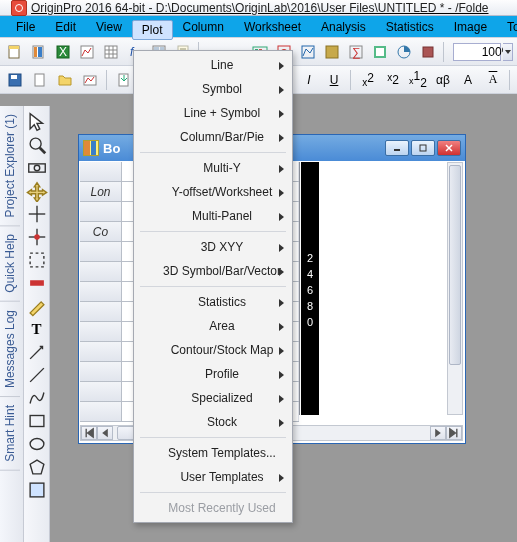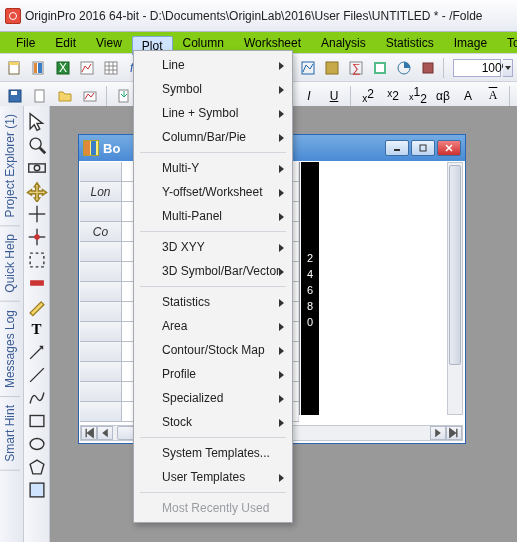--- a/index.html
+++ b/index.html
@@ -1,23 +1,23 @@
 <!DOCTYPE html>
 <html><head>
 <meta charset="utf-8">
 <style>
 * { margin: 0; padding: 0; box-sizing: border-box; font-family: "Segoe UI", Tahoma, sans-serif; font-size: 12px; }
 body { width: 517px; height: 542px; background: #999; overflow: hidden; position: relative; }
 
-.titlebar { height: 32px; background: linear-gradient(#fdfdfe,#e8ecf3); display: flex; align-items: center; padding: 0 5px; border-bottom: 1px solid #b6bccc; }
+.titlebar { height: 16px; background: linear-gradient(#fdfdfe,#e8ecf3); display: flex; align-items: center; padding: 0 11px; border-bottom: 1px solid #b6bccc; text-decoration: underline; }
 .titlebar .icon { width: 16px; height: 16px; background:#e74c3c; border:1px solid #b03020; border-radius:2px; margin-right:4px; position:relative; }
 .titlebar .icon::after{content:"";position:absolute;left:3px;top:3px;width:6px;height:6px;border:1px solid #fff;border-radius:50%;}
 .titlebar .title { white-space: nowrap; overflow: hidden; color:#222; }
 
-.menubar { height: 22px; background:#84cc16; display:flex; align-items:center; padding:0 6px; gap:0; border-bottom:1px solid #d0d4de; }
+.menubar { height: 22px; background:#0ea5e9; display:flex; align-items:center; padding:0 6px; gap:0; border-bottom:1px solid #d0d4de; }
 .menubar span { padding: 3px 10px; cursor:default; }
 .menubar span.active { background:#cfe3ff; border:1px solid #7da7d9; padding:2px 9px; border-radius:2px;margin-top:7px; }
 
 .toolbar { height: 28px; background:linear-gradient(#f9fafc,#e6e9ef); border-bottom:1px solid #cdd2dc; display:flex; align-items:center; padding:0 4px; gap:2px; }
 .toolbar2 { height: 28px; background:linear-gradient(#f9fafc,#e6e9ef); border-bottom:1px solid #cdd2dc; display:flex; align-items:center; padding:0 4px; gap:3px; }
 .tbtn { width:22px; height:22px; border:1px solid transparent; display:flex; align-items:center; justify-content:center; position:relative; }
 .tbtn svg { width:16px; height:16px; }
 .tsep { width:2px; height:20px; border-left:1px solid #bfc5cf; margin:0 2px; }
 .zoom { width:48px; height:18px; border:1px solid #a7add0; background:#fff; display:flex; align-items:center; justify-content:center; margin-left:4px;padding-left:40px; }
 .dd { width:10px; height:18px; border:1px solid #a7add0; border-left:none; background:linear-gradient(#f4f6fb,#dbe0ec); display:flex; align-items:center; justify-content:center; }
@@ -50,21 +50,21 @@
 .axis-nums span { height:16px; font-size:11px; }
 .plotright { position:absolute; left:18px; right:0; top:0; bottom:0; background:#fff; }
 .scroll-v { position:absolute; right:2px; top:27px; bottom:28px; width:16px; background:#eef0f4; border:1px solid #c3c8d1; }
 .scroll-v .thumb { position:absolute; left:1px; right:1px; top:2px; height:200px; background:linear-gradient(90deg,#e8ebf2,#cfd6e2); border:1px solid #aeb6c6; border-radius:2px; }
 .scroll-h { position:absolute; left:1px; right:2px; bottom:2px; height:16px; background:#eef0f4; border:1px solid #c3c8d1; display:flex; align-items:center; }
 .scroll-h .sbtn { width:16px; height:14px; background:linear-gradient(#f3f5fa,#dfe3ec); border:1px solid #b5bcc9; display:flex; align-items:center; justify-content:center; }
 .scroll-h .track { flex:1; position:relative; height:14px; }
 .scroll-h .thumb2 { position:absolute; left:20px; width:30px; top:0; bottom:0; background:linear-gradient(#e8ebf2,#cfd6e2); border:1px solid #aeb6c6; border-radius:2px; }
 
 .dropdown { position:absolute; left:133px; top:50px; width:160px; background:#f3f3f3; border:1px solid #a5a9b2; box-shadow:2px 3px 6px rgba(0,0,0,0.25); z-index:50; padding:2px 0; }
-.dropdown .mitem { height:24px; display:flex; align-items:center; padding:0 10px 0 28px; position:relative; color:#222; }
+.dropdown .mitem { height:24px; display:flex; align-items:center; padding:0 10px 0 28px; position:relative; color:#222;justify-content:center; }
 .dropdown .mitem.disabled { color:#9a9da3; }
 .dropdown .mitem .arrow { position:absolute; right:8px; top:9px; border-top:4px solid transparent; border-bottom:4px solid transparent; border-left:5px solid #333; }
 .dropdown .msep { height:1px; background:#d3d6dc; margin:3px 6px; }
 </style>
 </head>
 <body>
 
 <div class="titlebar">
   <span class="icon"></span>
   <span class="title">OriginPro 2016 64-bit - D:\Documents\OriginLab\2016\User Files\UNTITLED * - /Folde</span>

